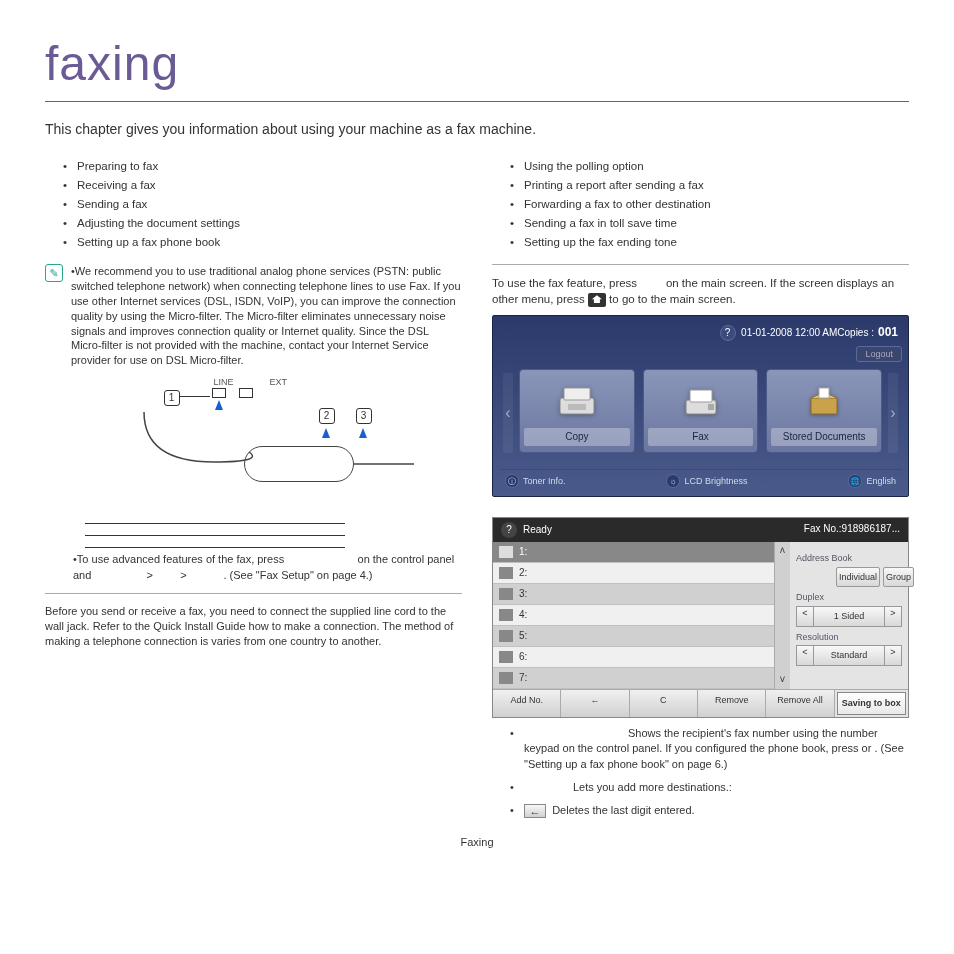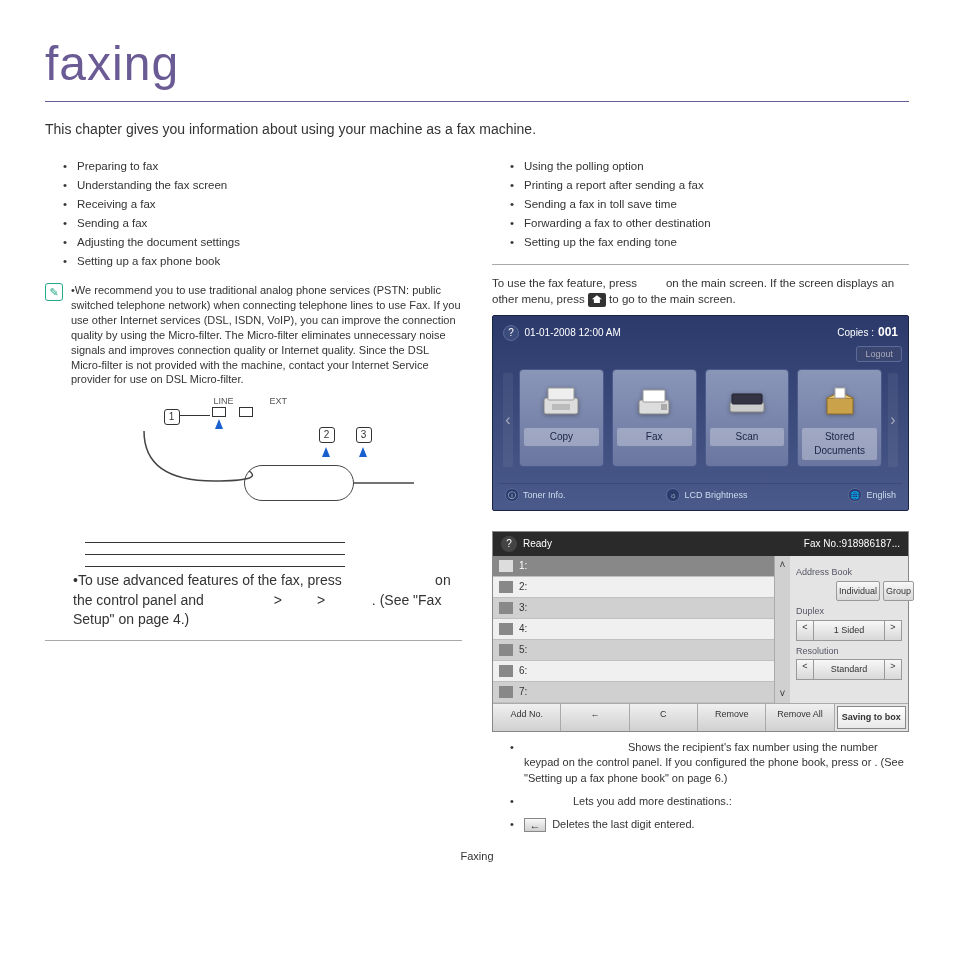--- a/index.html
+++ b/index.html
@@ -43,54 +43,54 @@
     font-size:10px; display:flex; align-items:center; justify-content:center; background:#fff;
   }
   .diag-port { position:absolute; width:14px; height:10px; border:1px solid #333; background:#fff; }
   .diag-arrow { position:absolute; width:0; height:0; border-left:4px solid transparent; border-right:4px solid transparent; border-bottom:10px solid #1a5fd0; }
   .filter-body {
     position:absolute; width:110px; height:36px; border:1.5px solid #444; border-radius:18px;
     left:150px; top:70px; background:#fff;
   }
   .blank-lines { margin: 4px 0 4px 40px; }
   .blank-lines div { border-bottom: 1px solid #333; height: 12px; width: 260px; }
-  .note-adv { font-size: 14px; padding-left: 28px; margin-bottom: 10px; }
+  .note-adv { font-size: 11px; padding-left: 28px; margin-bottom: 10px; }
   .hr-thin { border:none; border-top:1px solid #aaa; margin: 10px 0; }
   .prep-text { font-size: 11px; line-height:1.35; }
   .para { font-size:11.5px; margin-bottom:8px; line-height:1.4; }
   .home-icon { display:inline-block; width:18px; height:14px; background:#333; position:relative; vertical-align:middle; border-radius:2px; }
   .home-icon::before { content:""; position:absolute; top:2px; left:4px; width:10px; height:8px; background:#fff; clip-path: polygon(50% 0, 100% 50%, 80% 50%, 80% 100%, 20% 100%, 20% 50%, 0 50%); }
 
   
   .screen1 {
     width: 100%; background: linear-gradient(#2b3a6b, #4a5a8a); border:1px solid #1a2444;
     border-radius:2px; padding: 6px; color:#fff; font-size:10px; margin-bottom:20px;
   }
-  .s1-top { display:flex; justify-content:space-between; align-items:center; padding:2px 4px 6px 4px; }
+  .s1-top { display:flex; justify-content:flex-end; align-items:center; padding:2px 4px 6px 4px; }
   .s1-help { width:16px; height:16px; border-radius:50%; background:#3a4a7a; display:inline-flex; align-items:center; justify-content:center; font-size:10px; border:1px solid #5a6a9a; }
   .s1-copies { font-size:10px; }
   .s1-copies b { font-size:12px; font-weight:bold; margin-left:4px; }
   .s1-logout { float:right;margin-left:10px; }
   .s1-logout-btn { background:#3a4670; border:1px solid #5a6a9a; border-radius:3px; padding:2px 8px; font-size:9px; color:#aab; }
   .s1-tiles { display:flex; gap:8px; padding:8px 20px 12px 20px; align-items:stretch; position:relative; }
   .s1-nav { width:10px; background:rgba(255,255,255,0.06); display:flex; align-items:center; justify-content:center; font-size:16px; color:#aab; align-self:stretch; border-radius:2px; position:absolute; top:12px; bottom:12px; }
   .s1-nav.left{ left:4px;} .s1-nav.right{ right:4px;}
   .tile { flex:1; background: linear-gradient(#8a96b8, #6a76a0); border:1px solid #4a5a8a; border-radius:4px; padding:6px 4px; text-align:center; }
   .tile-icon { height:48px; margin-bottom:4px; display:flex; align-items:center; justify-content:center; }
   .tile-label { font-size:10px; color:#1a2444; background:rgba(255,255,255,0.3); border-radius:2px; padding:2px 0; }
   .printer-svg { filter: drop-shadow(0 1px 2px rgba(0,0,0,0.3)); }
   .s1-bottom { display:flex; justify-content:space-between; padding:4px 6px 2px 6px; border-top:1px solid #3a4a7a; margin-top:4px; font-size:9px; }
   .s1-bitem { display:flex; align-items:center; gap:4px; color:#cde; }
   .s1-bicon { width:14px; height:14px; border-radius:50%; background:#2a3a6a; display:inline-flex; align-items:center; justify-content:center; font-size:8px; border:1px solid #5a6a9a; }
 
   
   .screen2 {
     width:100%; background:#e4e4e4; border:1px solid #888; font-size:10px; color:#333;
   }
-  .s2-top { background:#2a2a2a; color:#fff; padding:4px 8px; display:flex; align-items:center; justify-content:space-between; font-size:10px; }
+  .s2-top { background:#2a2a2a; color:#fff; padding:4px 8px; display:flex; align-items:flex-start; justify-content:space-between; font-size:10px; }
   .s2-help { width:16px; height:16px; border-radius:50%; background:#444; display:inline-flex; align-items:center; justify-content:center; font-size:10px; margin-right:6px; }
   .s2-tabs { display:flex; background:#c8c8c8; align-items:center; }
   .s2-tab { padding:5px 16px; font-size:10px; border-right:1px solid #aaa; }
   .s2-tab.active { background:#e4e4e4; }
   .s2-tabs-right { margin-left:auto; display:flex; padding:3px 4px; gap:3px; }
   .s2-tbtn { width:22px; height:18px; background:#d8d8d8; border:1px solid #999; border-radius:2px; display:flex; align-items:center; justify-content:center; font-size:10px; }
   .s2-body { display:flex; }
   .s2-list { flex:1; }
   .s2-row { display:flex; align-items:center; border-bottom:1px solid #c0c0c0; height:21px; padding:0 6px; }
   .s2-row:nth-child(odd){ background:#d0d0d0; }
@@ -122,21 +122,20 @@
 
 <h1 class="page-title">faxing</h1>
 <hr class="title-rule">
 <p class="chapter-intro">This chapter gives you information about using your machine as a fax machine.</p>
 
 <div class="two-col">
 
   <div class="col">
     <ul class="bullet-list">
       <li>Preparing to fax</li>
-      <li>Understanding the fax screen</li>
       <li>Receiving a fax</li>
       <li>Sending a fax</li>
       <li>Adjusting the document settings</li>
       <li>Setting up a fax phone book</li>
     </ul>
 
     <div class="note-block">
       <div class="note-icon">✎</div>
       <div class="note-text">•<span>We recommend you to use traditional analog phone services (PSTN: public switched telephone network) when connecting telephone lines to use Fax. If you use other Internet services (DSL, ISDN, VoIP), you can improve the connection quality by using the Micro-filter. The Micro-filter eliminates unnecessary noise signals and improves connection quality or Internet quality. Since the DSL Micro-filter is not provided with the machine, contact your Internet Service provider for use on DSL Micro-filter.</span></div>
     </div>
@@ -165,28 +164,29 @@
       <div></div>
         <div></div>
         <div></div>
     </div>
 
     <div class="note-adv">
       •<span>To use advanced features of the fax, press</span> &nbsp;&nbsp;&nbsp;&nbsp;&nbsp;&nbsp;&nbsp;&nbsp;&nbsp;&nbsp;&nbsp;&nbsp;&nbsp;&nbsp;&nbsp;&nbsp;&nbsp;&nbsp;&nbsp;&nbsp;&nbsp;&nbsp; <span>on the control panel and</span> &nbsp;&nbsp;&nbsp;&nbsp;&nbsp;&nbsp;&nbsp;&nbsp;&nbsp;&nbsp;&nbsp;&nbsp;&nbsp;&nbsp;&nbsp;&nbsp; <span>&gt;</span> &nbsp;&nbsp;&nbsp;&nbsp;&nbsp;&nbsp;&nbsp; <span>&gt;</span> &nbsp;&nbsp;&nbsp;&nbsp;&nbsp;&nbsp;&nbsp;&nbsp;&nbsp;&nbsp; <span>. (See "Fax Setup" on page 4.)</span>
     </div>
 
     <hr class="hr-thin">
+    <p class="prep-text">Before you send or receive a fax, you need to connect the supplied line cord to the wall jack. Refer to the Quick Install Guide how to make a connection. The method of making a telephone connection is varies from one country to another.</p>
   </div>
 
   <div class="col">
     <ul class="bullet-list">
       <li>Using the polling option</li>
       <li>Printing a report after sending a fax</li>
+      <li>Forwarding a fax to other destination</li>
       <li>Sending a fax in toll save time</li>
-      <li>Forwarding a fax to other destination</li>
       <li>Setting up the fax ending tone</li>
     </ul>
 
     <hr class="hr-thin">
 
     <p class="para">
       <span>To use the fax feature, press</span> &nbsp;&nbsp;&nbsp;&nbsp;&nbsp;&nbsp;&nbsp; <span>on the main screen. If the screen displays an other menu, press</span> <span class="home-icon"></span> <span>to go to the main screen.</span>
     </p>
 
     <div class="screen1">
@@ -214,29 +214,20 @@
                 <rect x="8" y="20" width="30" height="14" rx="2" fill="#ddd" stroke="#888"></rect>
                 <rect x="12" y="10" width="22" height="12" rx="1" fill="#fff" stroke="#999"></rect>
                 <rect x="30" y="24" width="6" height="6" fill="#aaa"></rect>
               </svg>
           </div>
           <div class="tile-label">Fax</div>
         </div>
         <div class="tile">
           <div class="tile-icon">
             <svg class="printer-svg" width="46" height="40" viewBox="0 0 46 40">
-                <rect x="6" y="22" width="34" height="10" rx="2" fill="#ccc" stroke="#888"></rect>
-                <rect x="8" y="14" width="30" height="10" rx="1" fill="#334" stroke="#223"></rect>
-              </svg>
-          </div>
-          <div class="tile-label">Scan</div>
-        </div>
-        <div class="tile">
-          <div class="tile-icon">
-            <svg class="printer-svg" width="46" height="40" viewBox="0 0 46 40">
                 <rect x="10" y="18" width="26" height="16" fill="#c9a24a" stroke="#8a6a2a"></rect>
                 <path d="M10 18 L23 12 L36 18" fill="#e0c070" stroke="#8a6a2a"></path>
                 <rect x="18" y="8" width="10" height="10" fill="#fff" stroke="#aaa"></rect>
               </svg>
           </div>
           <div class="tile-label">Stored Documents</div>
         </div>
         <div class="s1-nav right">›</div>
       </div>
       <div class="s1-bottom">

